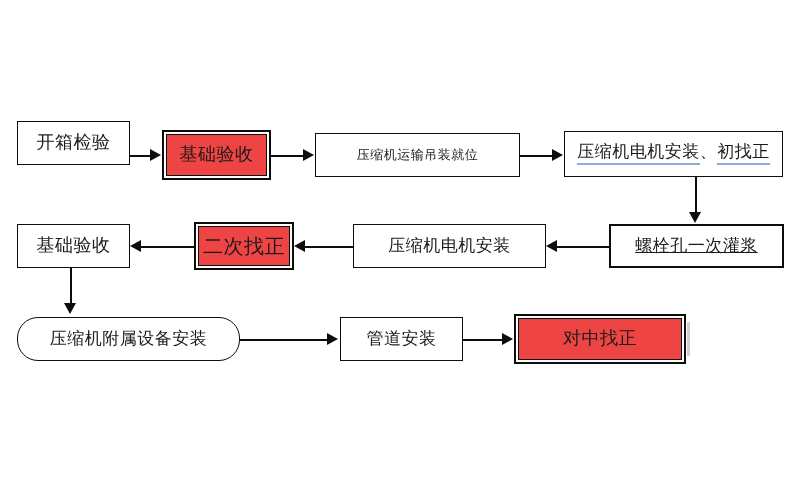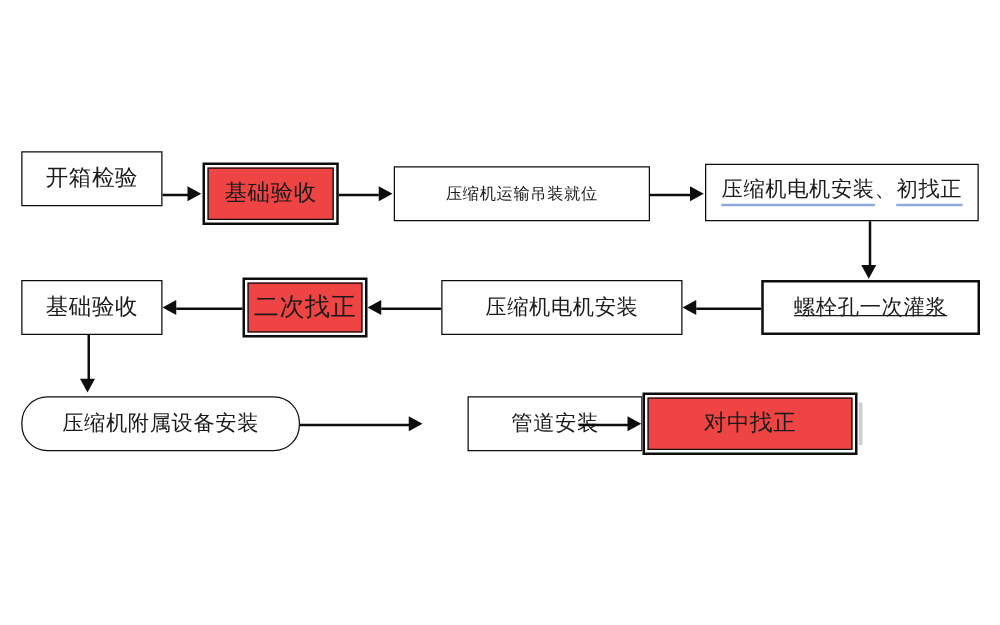--- a/index.html
+++ b/index.html
@@ -169,21 +169,21 @@
   <div class="hline" style="left:141px; top:246px; width:53px;"></div>
   <div class="arrow left" style="left:130px; top:240px;"></div>
 
   <div class="vline" style="left:70px; top:268px; height:38px;"></div>
   <div class="arrow down" style="left:64px; top:303px;"></div>
 
   <div class="node single fs-17" style="left:17px; top:317px; width:223px; height:44px;border-radius:21px;">
     <span class="label">压缩机附属设备安装</span>
   </div>
 
-  <div class="node single fs-17" style="left:340px; top:317px; width:140px; height:44px;margin-left:34px;">
+  <div class="node single fs-17" style="left:340px; top:317px; width:123px; height:44px;">
     <span class="label">管道安装</span>
   </div>
 
   <div class="node double fs-18" style="left:514px; top:314px; width:172px; height:50px;">
     <span class="inner">
       <span class="label">对中找正</span>
     </span>
   </div>
   <div class="ghost-edge" style="left:687px; top:322px; width:3px; height:34px;"></div>
 

